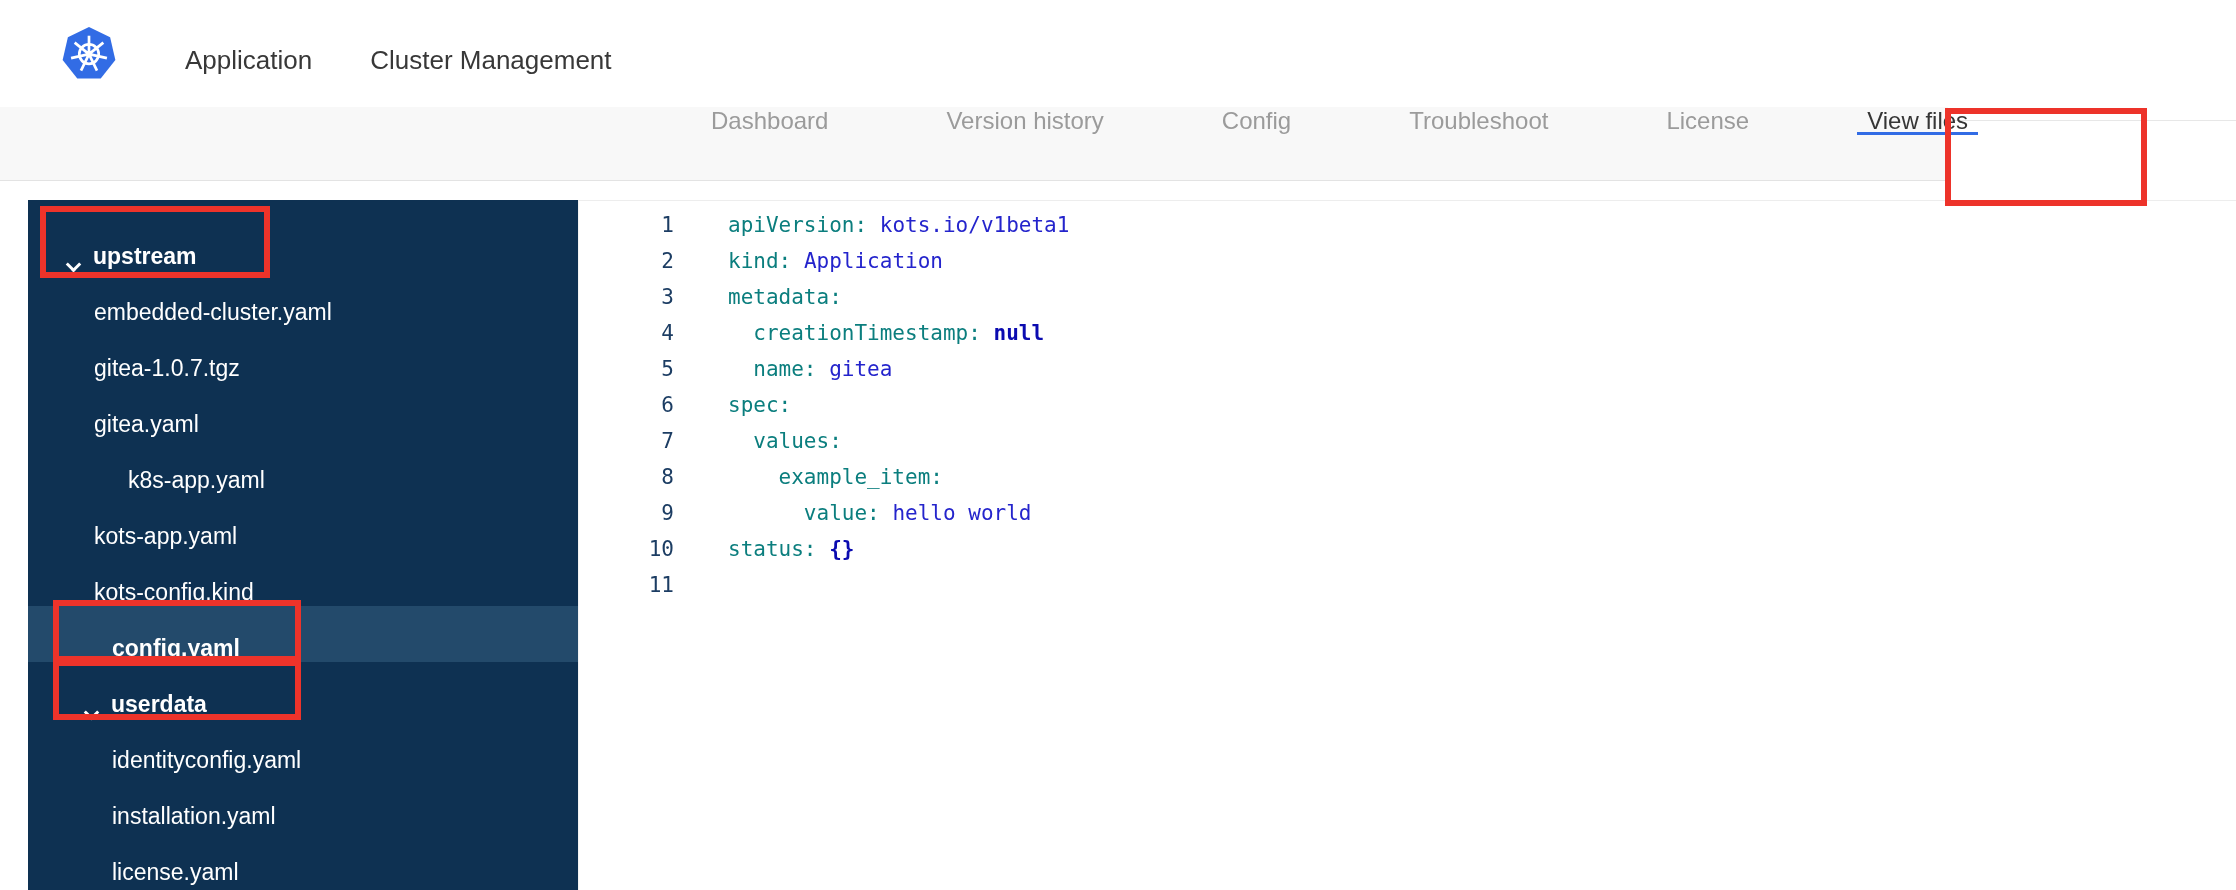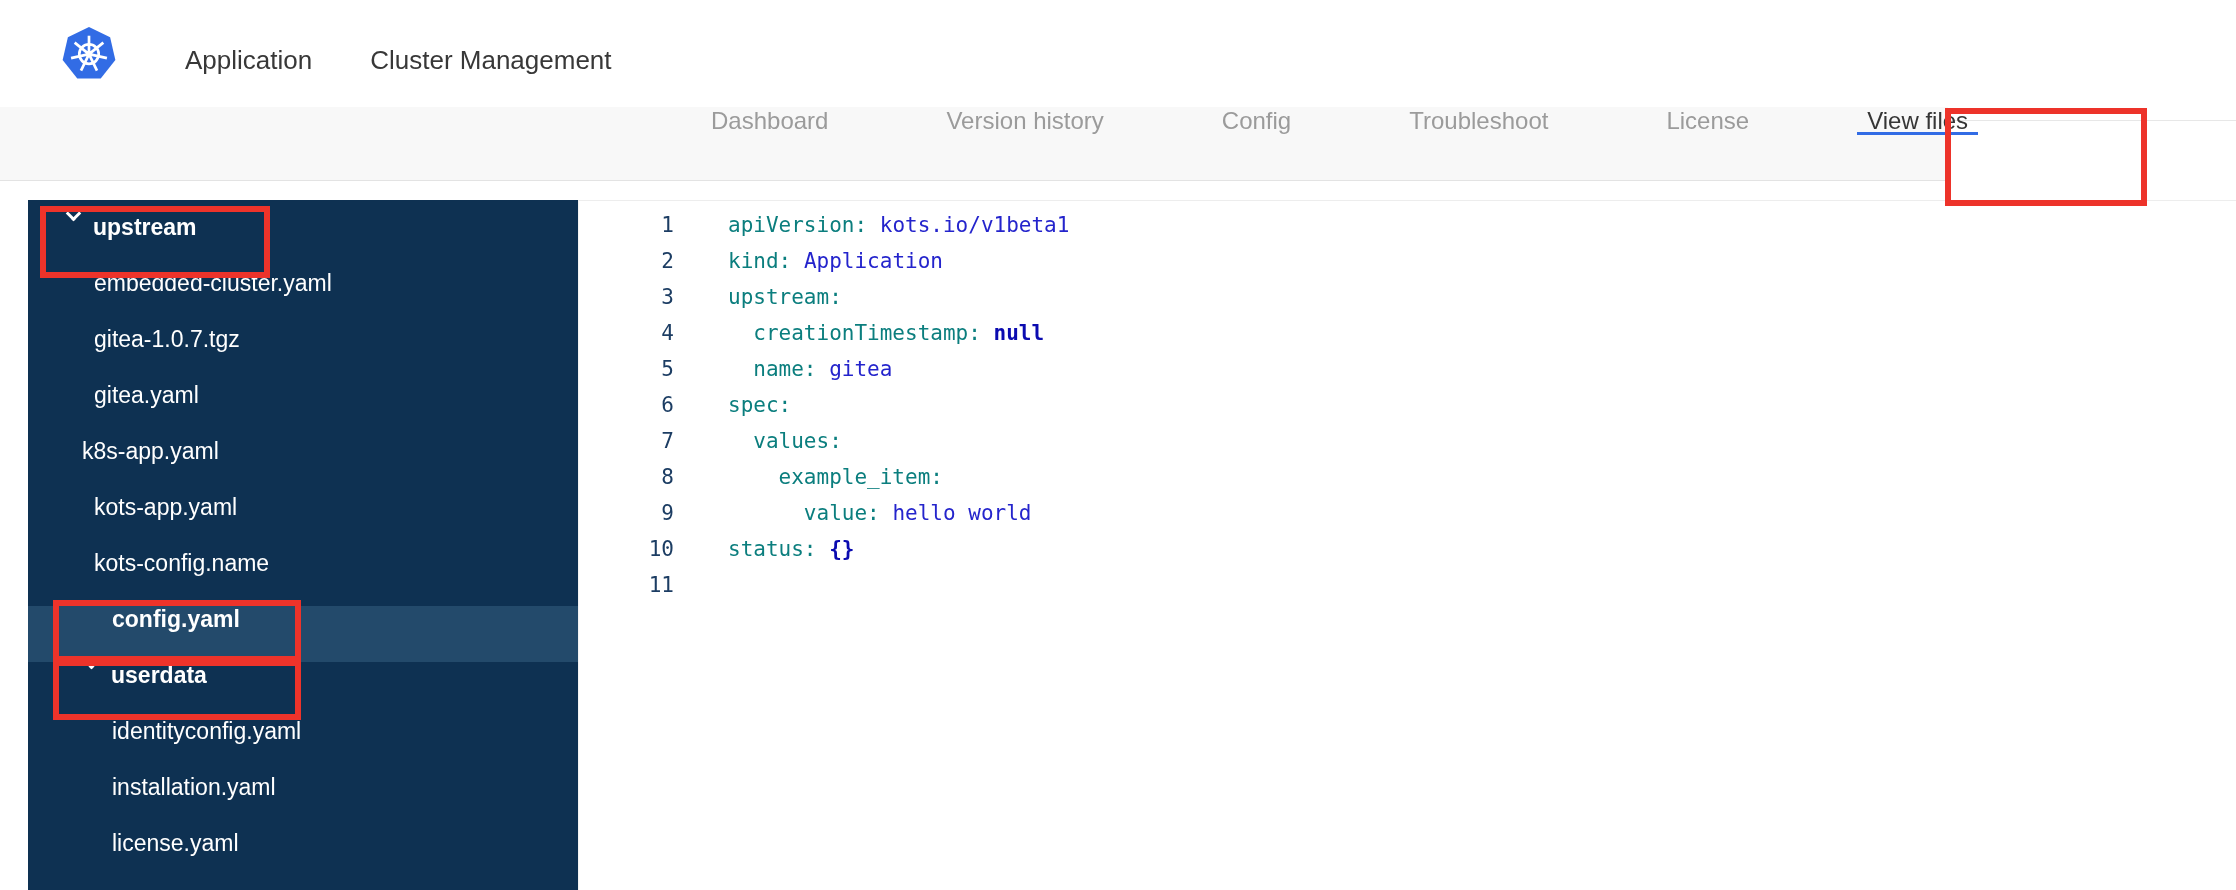--- a/index.html
+++ b/index.html
@@ -44,21 +44,21 @@
     content:"";position:absolute;left:0;right:0;bottom:0;height:3px;
     background:var(--accent-blue,#326ce5);
   }
   
   .filetree{
     position:absolute;left:28px;top:200px;width:550px;height:690px;
     background:var(--sidebar-bg,#0e3152);
     padding-top:14px;color:#fff;overflow:hidden;
   }
   .tree-row{
-    height:56px;display:flex;align-items:flex-start;
+    height:56px;display:flex;align-items:flex-end;
     font-size:23px;cursor:pointer;white-space:nowrap;
   }
   .tree-row.folder{font-weight:700;}
   .tree-row.selected{background:var(--sidebar-selected,#234a6b);font-weight:700;}
   .chev{
     width:11px;height:11px;flex:none;
     border-right:3px solid #fff;border-bottom:3px solid #fff;
     transform:rotate(45deg);margin-right:14px;margin-top:-6px;
   }
   
@@ -127,28 +127,28 @@
       </div>
       <div class="tree-row file" style="padding-left: 66px;">
         <span>embedded-cluster.yaml</span>
       </div>
       <div class="tree-row file" style="padding-left: 66px;">
         <span>gitea-1.0.7.tgz</span>
       </div>
       <div class="tree-row file" style="padding-left: 66px;">
         <span>gitea.yaml</span>
       </div>
-      <div class="tree-row file" style="padding-left: 54px;">
+      <div class="tree-row file" style="padding-left: 100px;">
         <span>k8s-app.yaml</span>
       </div>
       <div class="tree-row file" style="padding-left: 66px;">
         <span>kots-app.yaml</span>
       </div>
       <div class="tree-row file" style="padding-left: 66px;">
-        <span>kots-config.name</span>
+        <span>kots-config.kind</span>
       </div>
       <div class="tree-row file selected" style="padding-left: 84px;">
         <span>config.yaml</span>
       </div>
       <div class="tree-row folder" style="padding-left: 58px;">
         <span class="chev"></span>
         <span>userdata</span>
       </div>
       <div class="tree-row file" style="padding-left: 84px;">
         <span>identityconfig.yaml</span>
@@ -166,21 +166,21 @@
         <div class="code-line">
           <span class="lnum">1</span>
           <span class="ltext"><span class="tk-key">apiVersion:</span><span class="tk-plain"> </span><span class="tk-value">kots.io/v1beta1</span></span>
         </div>
         <div class="code-line">
           <span class="lnum">2</span>
           <span class="ltext"><span class="tk-key">kind:</span><span class="tk-plain"> </span><span class="tk-value">Application</span></span>
         </div>
         <div class="code-line">
           <span class="lnum">3</span>
-          <span class="ltext"><span class="tk-key">upstream:</span></span>
+          <span class="ltext"><span class="tk-key">metadata:</span></span>
         </div>
         <div class="code-line">
           <span class="lnum">4</span>
           <span class="ltext"><span class="tk-plain">  </span><span class="tk-key">creationTimestamp:</span><span class="tk-plain"> </span><span class="tk-atom">null</span></span>
         </div>
         <div class="code-line">
           <span class="lnum">5</span>
           <span class="ltext"><span class="tk-plain">  </span><span class="tk-key">name:</span><span class="tk-plain"> </span><span class="tk-value">gitea</span></span>
         </div>
         <div class="code-line">

